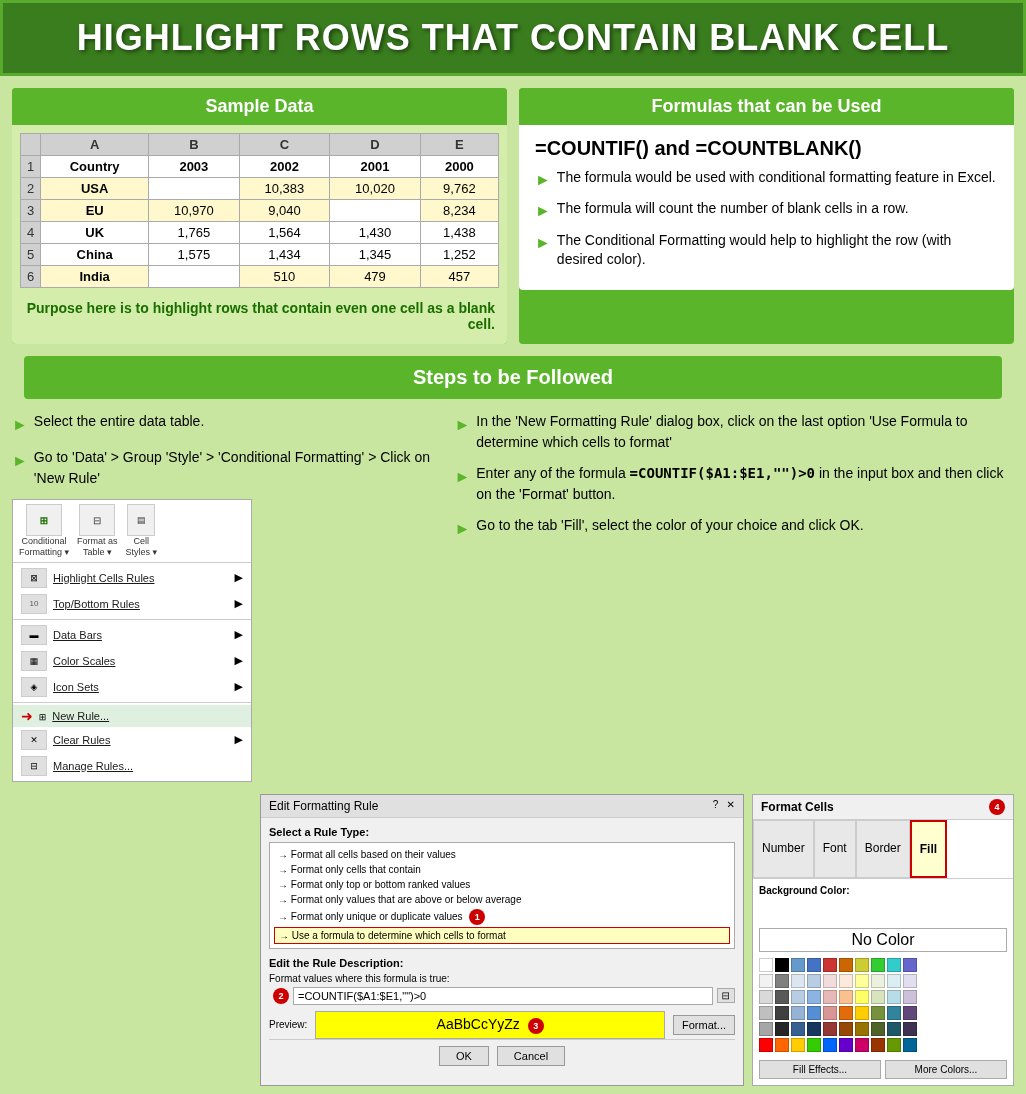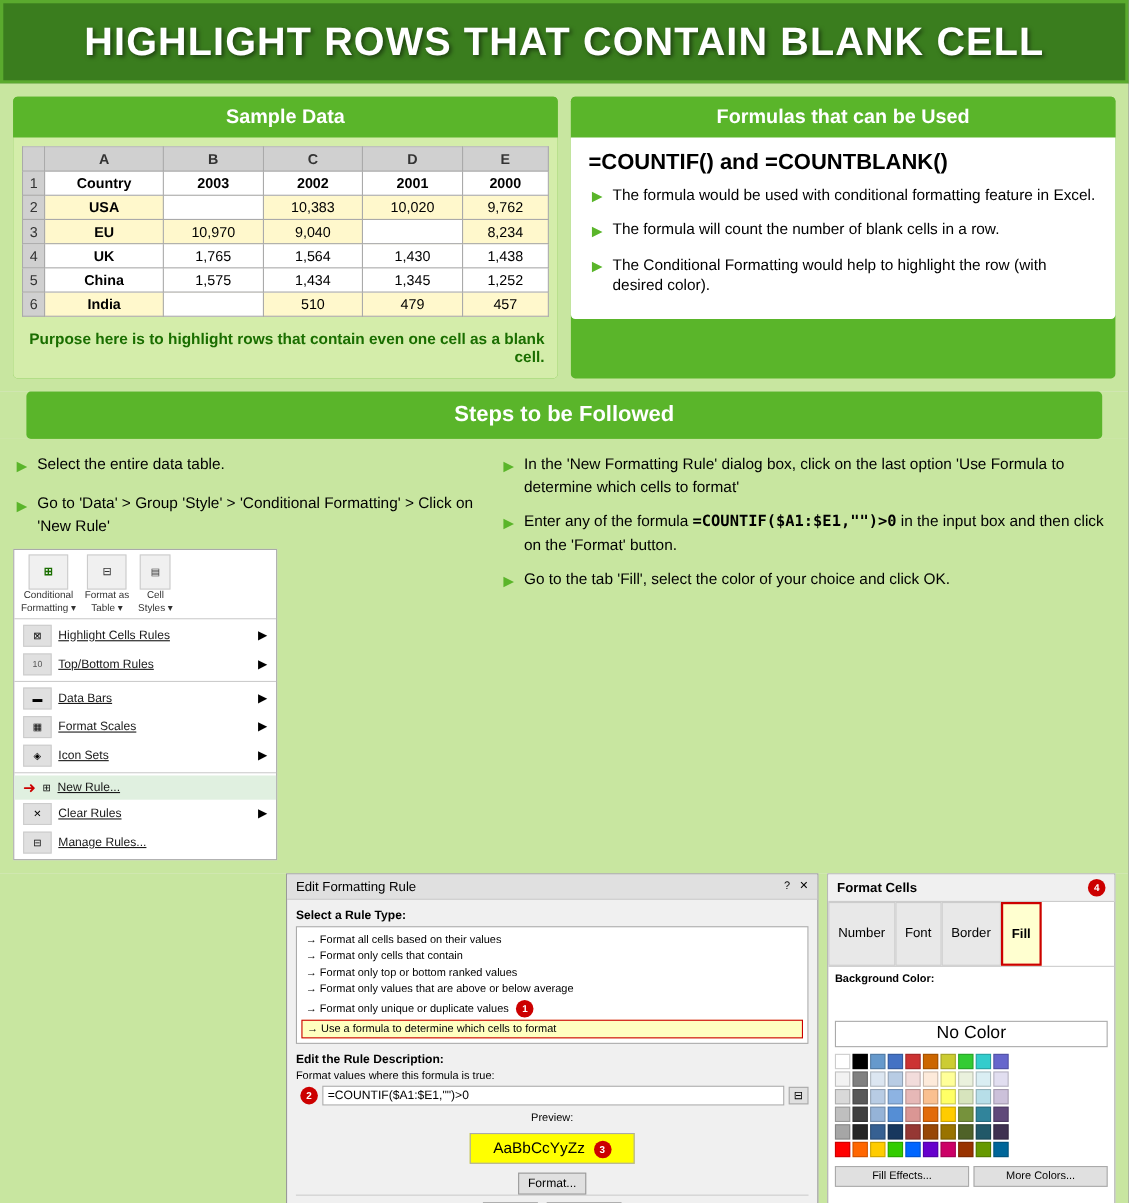--- a/index.html
+++ b/index.html
@@ -304,21 +304,20 @@
       border: 1px solid #aaa;
       padding: 2px 4px;
       font-size: 11px;
       background: white;
     }
     .preview-row {
       display: flex;
       align-items: center;
       gap: 8px;
       margin-top: 6px;
-      flex-direction: column;
     }
     .preview-box {
       background: #ffff00;
       border: 1px solid #aaa;
       padding: 4px 20px;
       font-size: 14px;
       flex: 1;
       text-align: center;
     }
     .format-btn {
@@ -573,21 +572,21 @@
             <div class="item-icon">
                 <span style="font-size:9px;">▬</span>
               </div>
             <a>Data Bars</a>
             <span style="margin-left:auto;">▶</span>
           </div>
           <div class="excel-menu-item">
             <div class="item-icon">
                 <span style="font-size:9px;">▦</span>
               </div>
-            <a>Format Scales</a>
+            <a>Color Scales</a>
             <span style="margin-left:auto;">▶</span>
           </div>
           <div class="excel-menu-item">
             <div class="item-icon">
                 <span style="font-size:9px;">◈</span>
               </div>
             <a>Icon Sets</a>
             <span style="margin-left:auto;">▶</span>
           </div>
           <div class="excel-menu-divider"></div>

